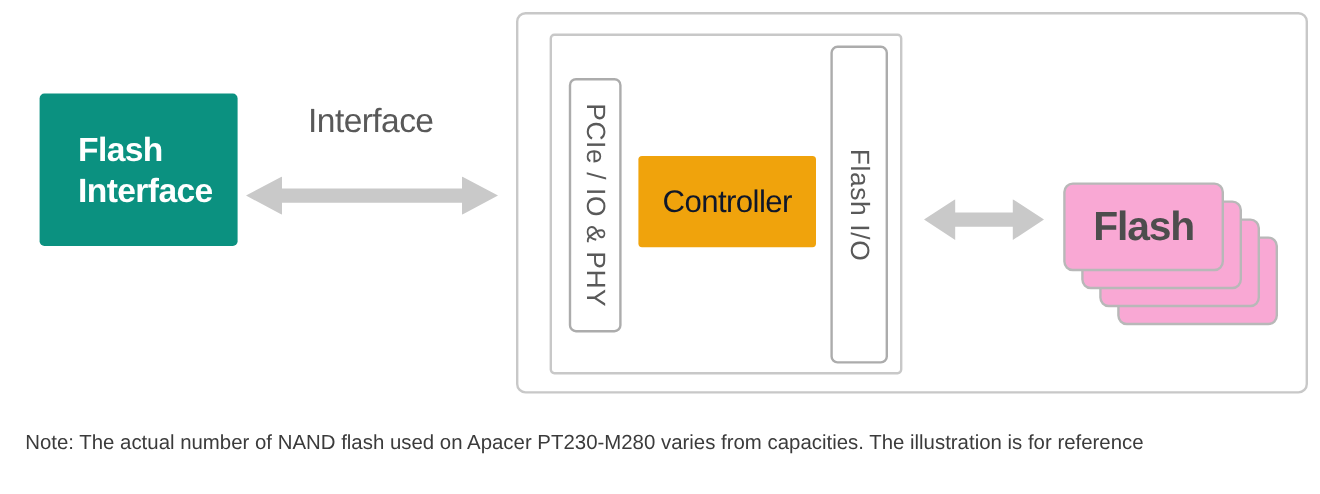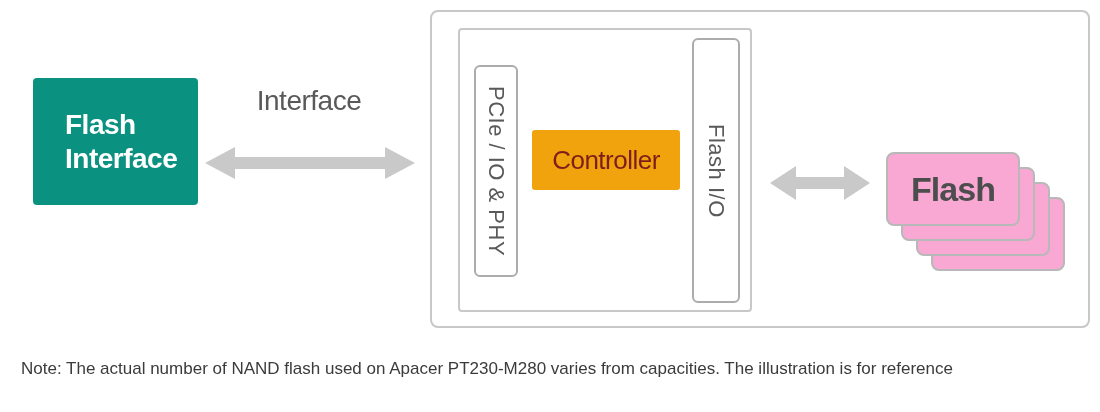--- a/index.html
+++ b/index.html
@@ -88,27 +88,27 @@
     font-size: 22px;
     white-space: nowrap;
     letter-spacing: 0.5px;
   }
   .pcie-phy-box { left: 474px; top: 65px; width: 44px; height: 212px; }
   .flash-io-box { left: 692px; top: 38px; width: 48px; height: 265px; }
 
   
   .controller-box {
     left: 532px; top: 130px;
-    width: 148px; height: 60px;
+    width: 148px; height: 76px;
     background: var(--orange, #F0A30C);
     border-radius: 3px;
     display: flex;
     align-items: center;
     justify-content: center;
-    color: #7f1d1d;
+    color: #0f172a;
     font-size: 26px;
     letter-spacing: -0.5px;
     text-align: right;
   }
 
   
   .flash-sheet {
     width: 134px; height: 74px;
     background: #f9a8d4;
     border: 2px solid var(--sheet-border, #B8B8B8);

